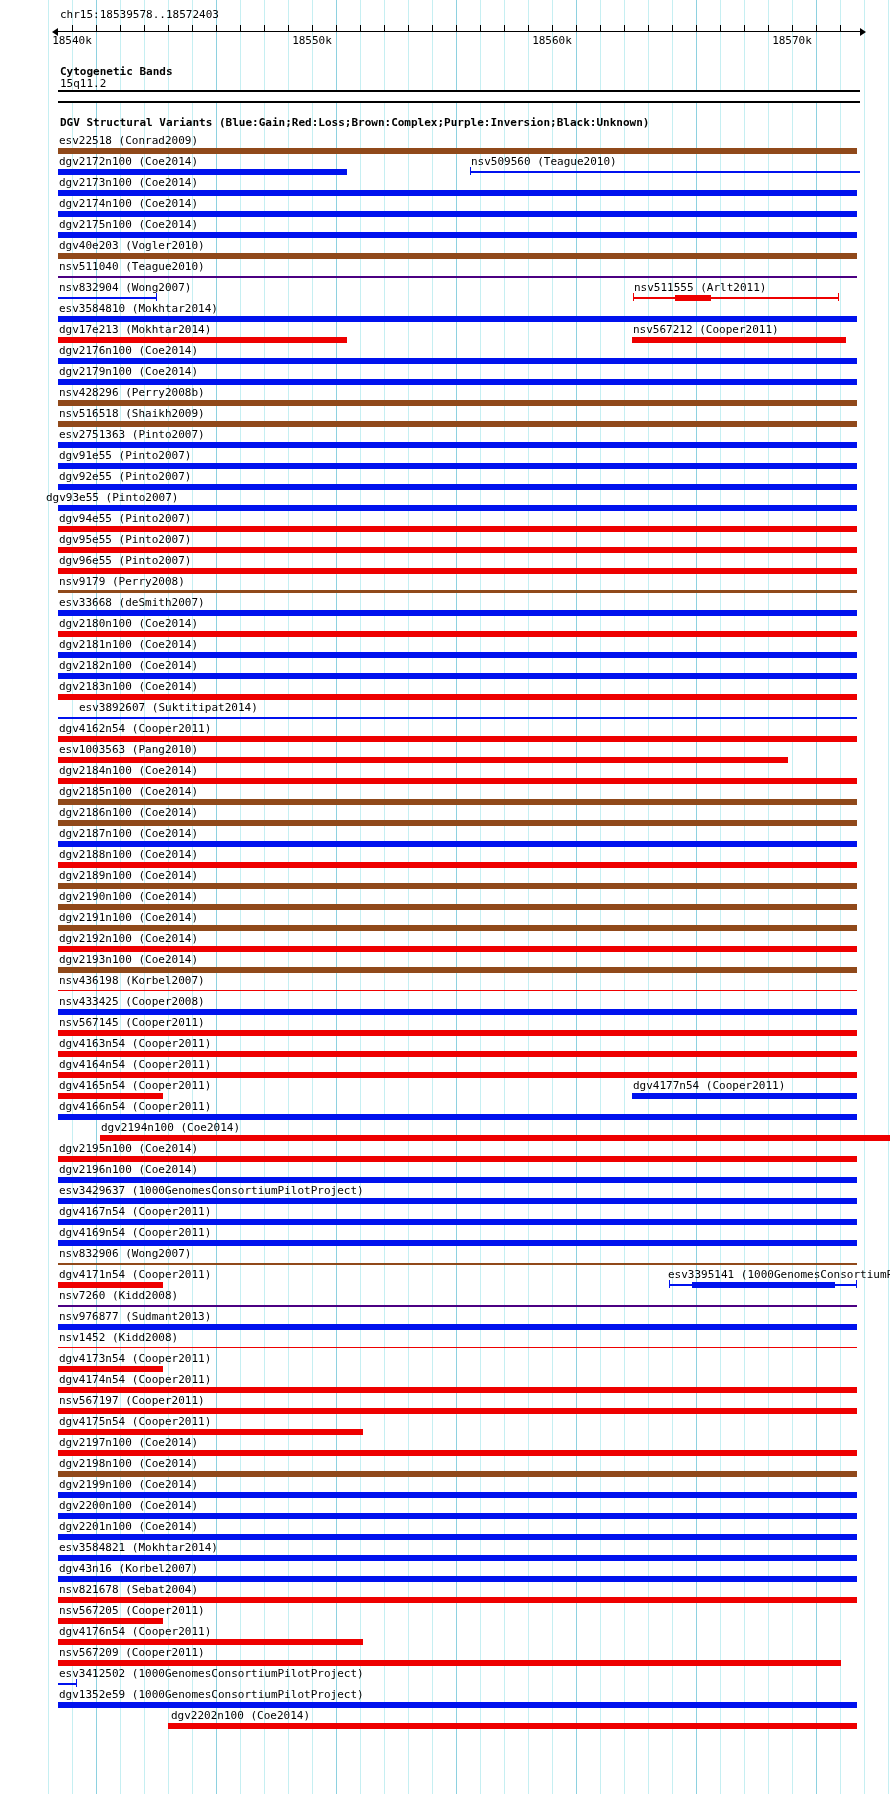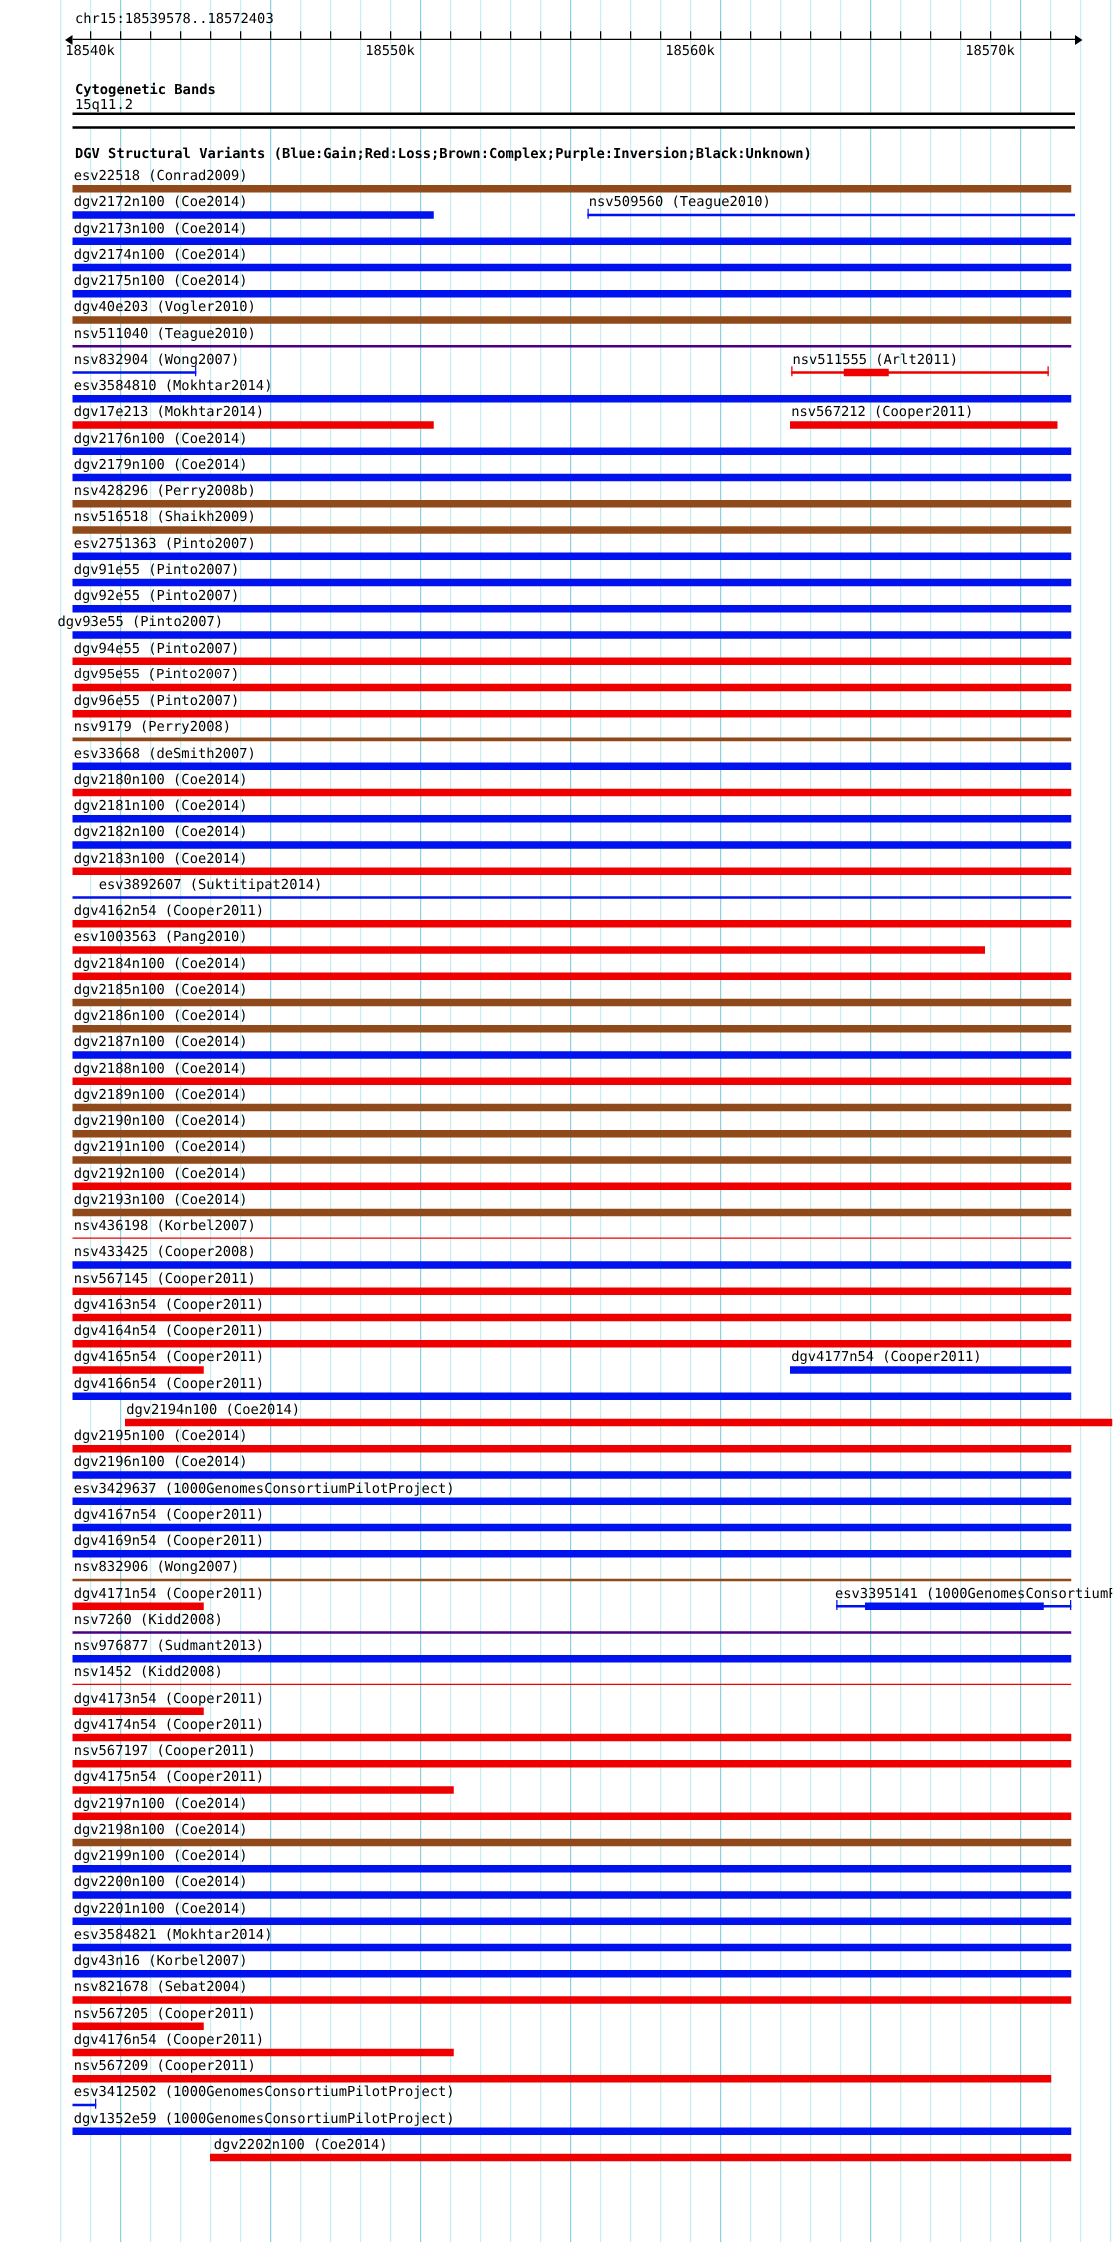--- a/index.html
+++ b/index.html
@@ -193,21 +193,21 @@
         <div class="glyph" style="left: 58px; top: 15px; width: 799px; height: 6px; background: rgb(0, 18, 238);"></div>
       </div>
       <div class="row" style="top: 490px;">
         <div class="seg-label" style="left: 46px;">dgv93e55 (Pinto2007)</div>
         <div class="glyph" style="left: 58px; top: 15px; width: 799px; height: 6px; background: rgb(0, 18, 238);"></div>
       </div>
       <div class="row" style="top: 511px;">
         <div class="seg-label" style="left: 59px;">dgv94e55 (Pinto2007)</div>
         <div class="glyph" style="left: 58px; top: 15px; width: 799px; height: 6px; background: rgb(238, 0, 0);"></div>
       </div>
-      <div class="row" style="top: 532px; font-family: Liberation Mono, monospace;">
+      <div class="row" style="top: 532px;">
         <div class="seg-label" style="left: 59px;">dgv95e55 (Pinto2007)</div>
         <div class="glyph" style="left: 58px; top: 15px; width: 799px; height: 6px; background: rgb(238, 0, 0);"></div>
       </div>
       <div class="row" style="top: 553px;">
         <div class="seg-label" style="left: 59px;">dgv96e55 (Pinto2007)</div>
         <div class="glyph" style="left: 58px; top: 15px; width: 799px; height: 6px; background: rgb(238, 0, 0);"></div>
       </div>
       <div class="row" style="top: 574px;">
         <div class="seg-label" style="left: 59px;">nsv9179 (Perry2008)</div>
         <div class="glyph" style="left: 58px; top: 16px; width: 799px; height: 3px; background: rgb(144, 73, 26);"></div>

